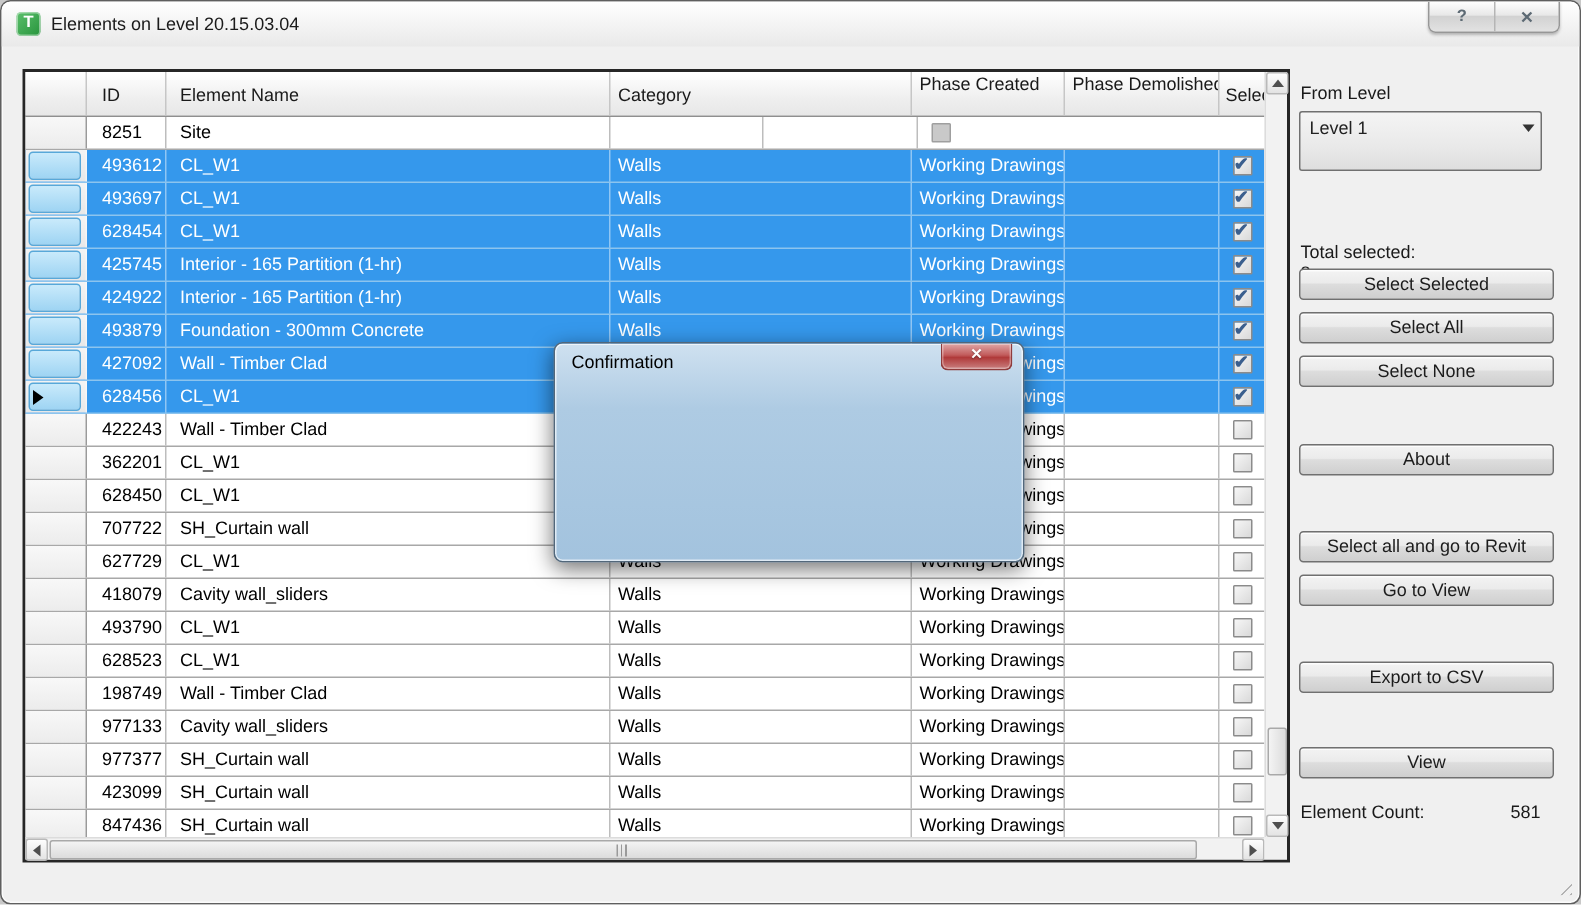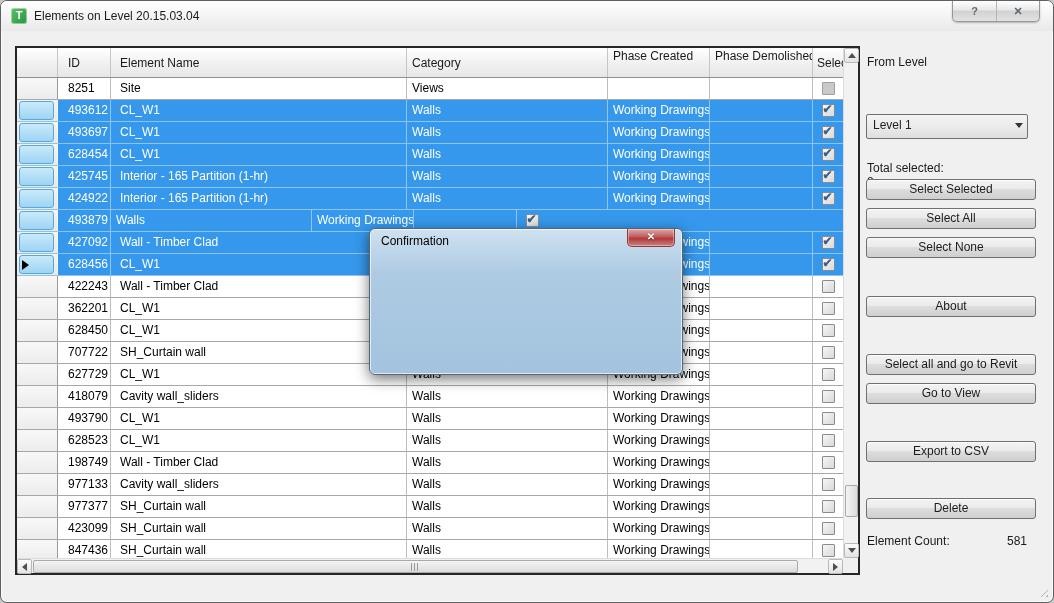--- a/index.html
+++ b/index.html
@@ -83,23 +83,23 @@
   .h-left { left:0; } .h-right { right:0; }
   .h-thumb { position:absolute; left:16px; top:1px; width:765px; height:13px;
              background:linear-gradient(#f4f4f4,#dcdcdc); border:1px solid #a9a9a9; border-radius:2px;
              display:flex; align-items:center; justify-content:center; }
   .grip { width:9px; height:8px;
           background:repeating-linear-gradient(90deg,#9a9a9a 0 1px,transparent 1px 3px); }
 
   
   .side-label { position:absolute; color:#1a1a1a; }
   .lbl-fromlevel { left:866px; top:54px; }
-  .combo { position:absolute; left:865px; top:73px; width:162px; height:25px;
+  .combo { position:absolute; left:865px; top:73px; width:162px; height:40px;
            border:1px solid #707070; border-radius:2px;
-           background:linear-gradient(#f4f4f4,#e9e9e9 60%,#dedede);margin-top:40px; }
+           background:linear-gradient(#f4f4f4,#e9e9e9 60%,#dedede); }
   .combo .val { position:absolute; left:6px; top:3px; color:#222; }
   .combo .dd { position:absolute; right:4px; top:8px; width:0; height:0;
                border-left:4px solid transparent; border-right:4px solid transparent; border-top:5px solid #333; }
   .row-stat { position:absolute; left:866px; width:160px; display:flex; justify-content:space-between; color:#1a1a1a; }
   .stat-total { top:160px;flex-direction:column; }
   .stat-count { top:533px; }
   .btn { position:absolute; left:865px; width:170px; height:21px; border:1px solid #707070; border-radius:3px;
          background:linear-gradient(#f3f3f3,#ebebeb 45%,#dddddd 50%,#cfcfcf);
          box-shadow: inset 0 1px 0 rgba(255,255,255,.8);
          font-size:12px; color:#1c1c1c; text-align:center; line-height:19px; }
@@ -163,21 +163,20 @@
       <div class="h c-pch wrap">Phase Created</div>
       <div class="h c-pdh wrap">Phase Demolished</div>
       <div class="h c-selh">Selected</div>
     </div>
 
     <div class="grid-rows">
         <div class="grid-row">
           <div class="cell rowhead"></div>
           <div class="cell c-id">8251</div>
           <div class="cell c-name">Site</div>
-          <div class="cell c-cat">Views</div>
           <div class="cell c-pc"></div>
           <div class="cell c-pd"></div>
           <div class="cell c-sel2">
             <span class="cb dis"></span>
           </div>
         </div>
         <div class="grid-row sel">
           <div class="cell rowhead">
             <div class="rh-box"></div>
           </div>
@@ -240,20 +239,21 @@
           <div class="cell c-pd"></div>
           <div class="cell c-sel2">
             <span class="cb on"></span>
           </div>
         </div>
         <div class="grid-row sel">
           <div class="cell rowhead">
             <div class="rh-box"></div>
           </div>
           <div class="cell c-id">493879</div>
+          <div class="cell c-name">Foundation - 300mm Concrete</div>
           <div class="cell c-cat">Walls</div>
           <div class="cell c-pc">Working Drawings</div>
           <div class="cell c-pd"></div>
           <div class="cell c-sel2">
             <span class="cb on"></span>
           </div>
         </div>
         <div class="grid-row sel">
           <div class="cell rowhead">
             <div class="rh-box"></div>
@@ -461,21 +461,21 @@
     <span>8</span>
   </div>
 
   <div class="btn b-selsel">Select Selected</div>
   <div class="btn b-selall">Select All</div>
   <div class="btn b-selnone">Select None</div>
   <div class="btn b-about">About</div>
   <div class="btn b-revit">Select all and go to Revit</div>
   <div class="btn b-gotoview">Go to View</div>
   <div class="btn b-export">Export to CSV</div>
-  <div class="btn b-close">Delete</div>
+  <div class="btn b-close">View</div>
 
   <div class="row-stat stat-count">
     <span>Element Count:</span>
     <span>581</span>
   </div>
 
   <div class="resize-grip"></div>
 
   <div class="dialog">
     <div class="dlg-title">Confirmation</div>

